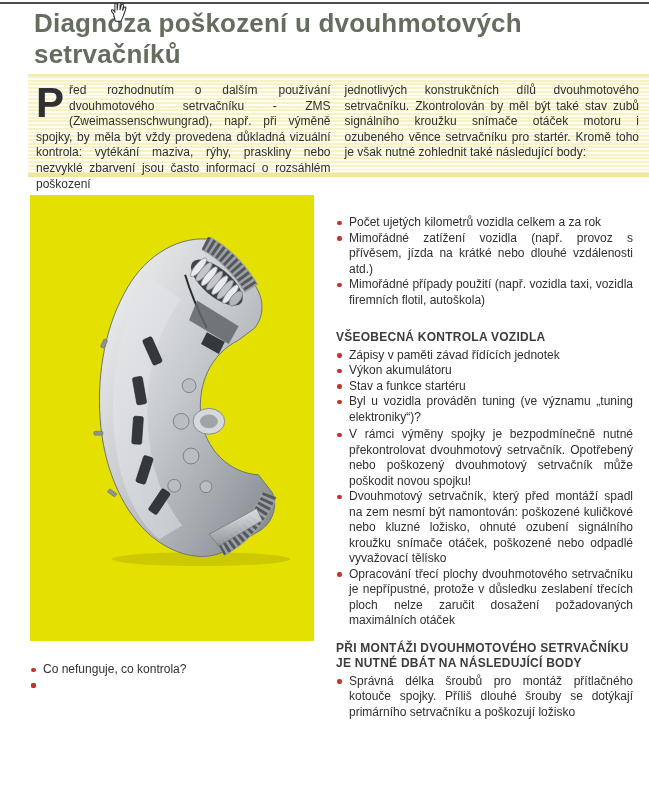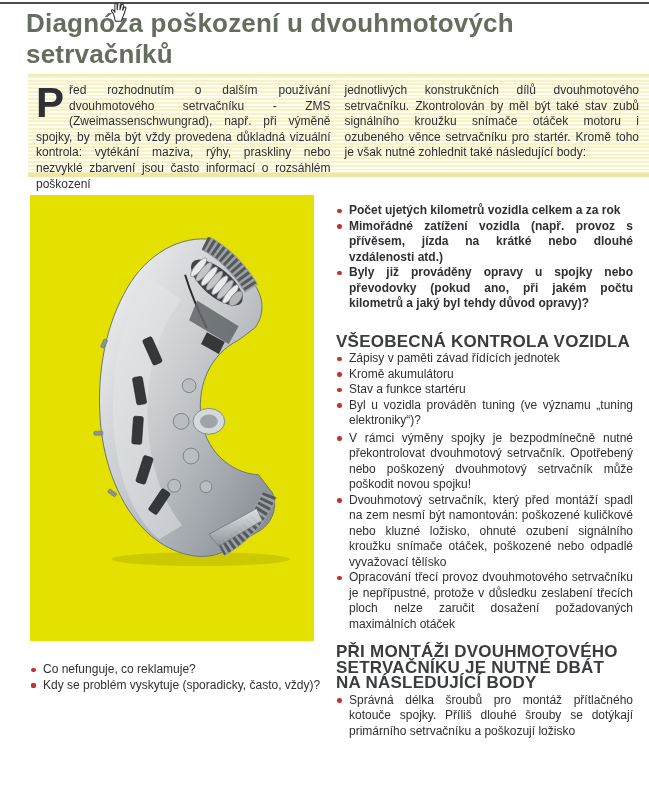--- a/index.html
+++ b/index.html
@@ -10,21 +10,21 @@
     --fig-yellow:#e4e000;
   }
   *{margin:0;padding:0;box-sizing:border-box;}
   html,body{background:#ffffff;}
   body{font-family:"Liberation Sans","DejaVu Sans",sans-serif;color:var(--body);}
   .page{position:relative;width:649px;height:796px;background:#fff;overflow:hidden;}
 
   .top-rule{position:absolute;left:0;top:2px;width:649px;height:2px;background:#4d4d4d;}
 
   .title{
-    position:absolute;left:26px;top:8px;width:540px;
+    position:absolute;left:34px;top:8px;width:540px;
     font-size:26px;font-weight:bold;line-height:1.18;
     color:var(--title);letter-spacing:.2px;
   }
 
   .cursor{position:absolute;left:108px;top:0px;width:22px;height:24px;}
 
   .intro-box{
     position:absolute;left:28px;top:74px;width:621px;height:103px;
     background:repeating-linear-gradient(180deg,#f7f2c6 0,#f7f2c6 1.9px,#fffdf0 1.9px,#fffdf0 3.7px);
     border-top:2px solid #f2ecb0;border-bottom:4px solid #efe79e;
@@ -41,30 +41,30 @@
     position:absolute;left:30px;top:195px;width:284px;height:446px;
     background:var(--fig-yellow);
   }
   .figure svg.wheel{position:absolute;left:60px;top:42px;}
 
   .col{position:absolute;font-size:12px;line-height:15.5px;color:var(--body);}
   .col-right{left:336px;top:199px;width:297px;}
   .col-left-bottom{left:30px;top:660px;width:299px;}
 
   h2{
-    font-size:17px;font-weight:bold;color:var(--heading);
+    font-size:12px;font-weight:bold;color:var(--heading);
     line-height:15.5px;letter-spacing:.25px;
   }
   .h-general{margin-top:22px;}
   .h-important{margin-top:17px;}
   .h-assembly{margin-top:12px;}
 
   ul{list-style:none;}
   ul.blist{margin-top:2px;}
-  ul.first{margin-top:4px;font-weight:bold;}
+  ul.first{margin-top:16px;}
   li{position:relative;padding-left:13px;text-align:justify;}
   .bullet{
     position:absolute;left:1px;top:5.5px;width:4.5px;height:4.5px;
     border-radius:50%;background:var(--red);
   }
 </style>
 </head>
 <body>
 
 <div class="page">
@@ -172,45 +172,45 @@
 
       <path d="M 120 300 L 168 274 L 174 286 L 130 312 Z" fill="url(#met2)" stroke="#6d7377" stroke-width="0.8" opacity="0.9"></path>
     </svg>
   </div>
 
   <div class="col col-right">
 
     <ul class="blist first">
       <li><span class="bullet"></span><span>Počet ujetých kilometrů vozidla celkem a za rok</span></li>
       <li><span class="bullet"></span><span>Mimořádné zatížení vozidla (např. provoz s přívěsem, jízda na krátké nebo dlouhé vzdálenosti atd.)</span></li>
-      <li><span class="bullet"></span><span>Byly již prováděny opravy u spojky nebo převodovky (pokud ano, při jakém počtu kilometrů a jaký byl tehdy důvod opravy)?</span></li>
+      <li><span class="bullet"></span><span>Mimořádné případy použití (např. vozidla taxi, vozidla firemních flotil, autoškola)</span></li>
     </ul>
 
     <h2 class="h-general">VŠEOBECNÁ KONTROLA VOZIDLA</h2>
     <ul class="blist">
       <li><span class="bullet"></span><span>Zápisy v paměti závad řídících jednotek</span></li>
-      <li><span class="bullet"></span><span>Kromě akumulátoru</span></li>
+      <li><span class="bullet"></span><span>Výkon akumulátoru</span></li>
       <li><span class="bullet"></span><span>Stav a funkce startéru</span></li>
       <li><span class="bullet"></span><span>Byl u vozidla prováděn tuning (ve významu „tuning elektroniky“)?</span></li>
     </ul>
 
     <ul class="blist">
       <li><span class="bullet"></span><span>V rámci výměny spojky je bezpodmínečně nutné překontrolovat dvouhmotový setrvačník. Opotřebený nebo poškozený dvouhmotový setrvačník může poškodit novou spojku!</span></li>
       <li><span class="bullet"></span><span>Dvouhmotový setrvačník, který před montáží spadl na zem nesmí být namontován: poškozené kuličkové nebo kluzné ložisko, ohnuté ozubení signálního kroužku snímače otáček, poškozené nebo odpadlé vyvažovací tělísko</span></li>
-      <li><span class="bullet"></span><span>Opracování třecí provoz dvouhmotového setrvačníku je nepřípustné, protože v důsledku zeslabení třecích ploch nelze zaručit dosažení požadovaných maximálních otáček</span></li>
+      <li><span class="bullet"></span><span>Opracování třecí plochy dvouhmotového setrvačníku je nepřípustné, protože v důsledku zeslabení třecích ploch nelze zaručit dosažení požadovaných maximálních otáček</span></li>
     </ul>
 
     <h2 class="h-assembly">PŘI MONTÁŽI DVOUHMOTOVÉHO SETRVAČNÍKU JE NUTNÉ DBÁT NA NÁSLEDUJÍCÍ BODY</h2>
     <ul class="blist">
       <li><span class="bullet"></span><span>Správná délka šroubů pro montáž přítlačného kotouče spojky. Příliš dlouhé šrouby se dotýkají primárního setrvačníku a poškozují ložisko</span></li>
     </ul>
 
   </div>
 
   <div class="col col-left-bottom">
     <ul class="blist">
-      <li><span class="bullet"></span><span>Co nefunguje, co reklamuje?</span></li>
+      <li><span class="bullet"></span><span>Co nefunguje, co kontrola?</span></li>
       <li><span class="bullet"></span></li>
-      <li><span class="bullet"></span><span>Kdy se problém vyskytuje (sporadicky, často, vždy)?</span></li>
+      <li><span class="bullet"></span></li>
     </ul>
   </div>
 
 </div>
 
 </body></html>

